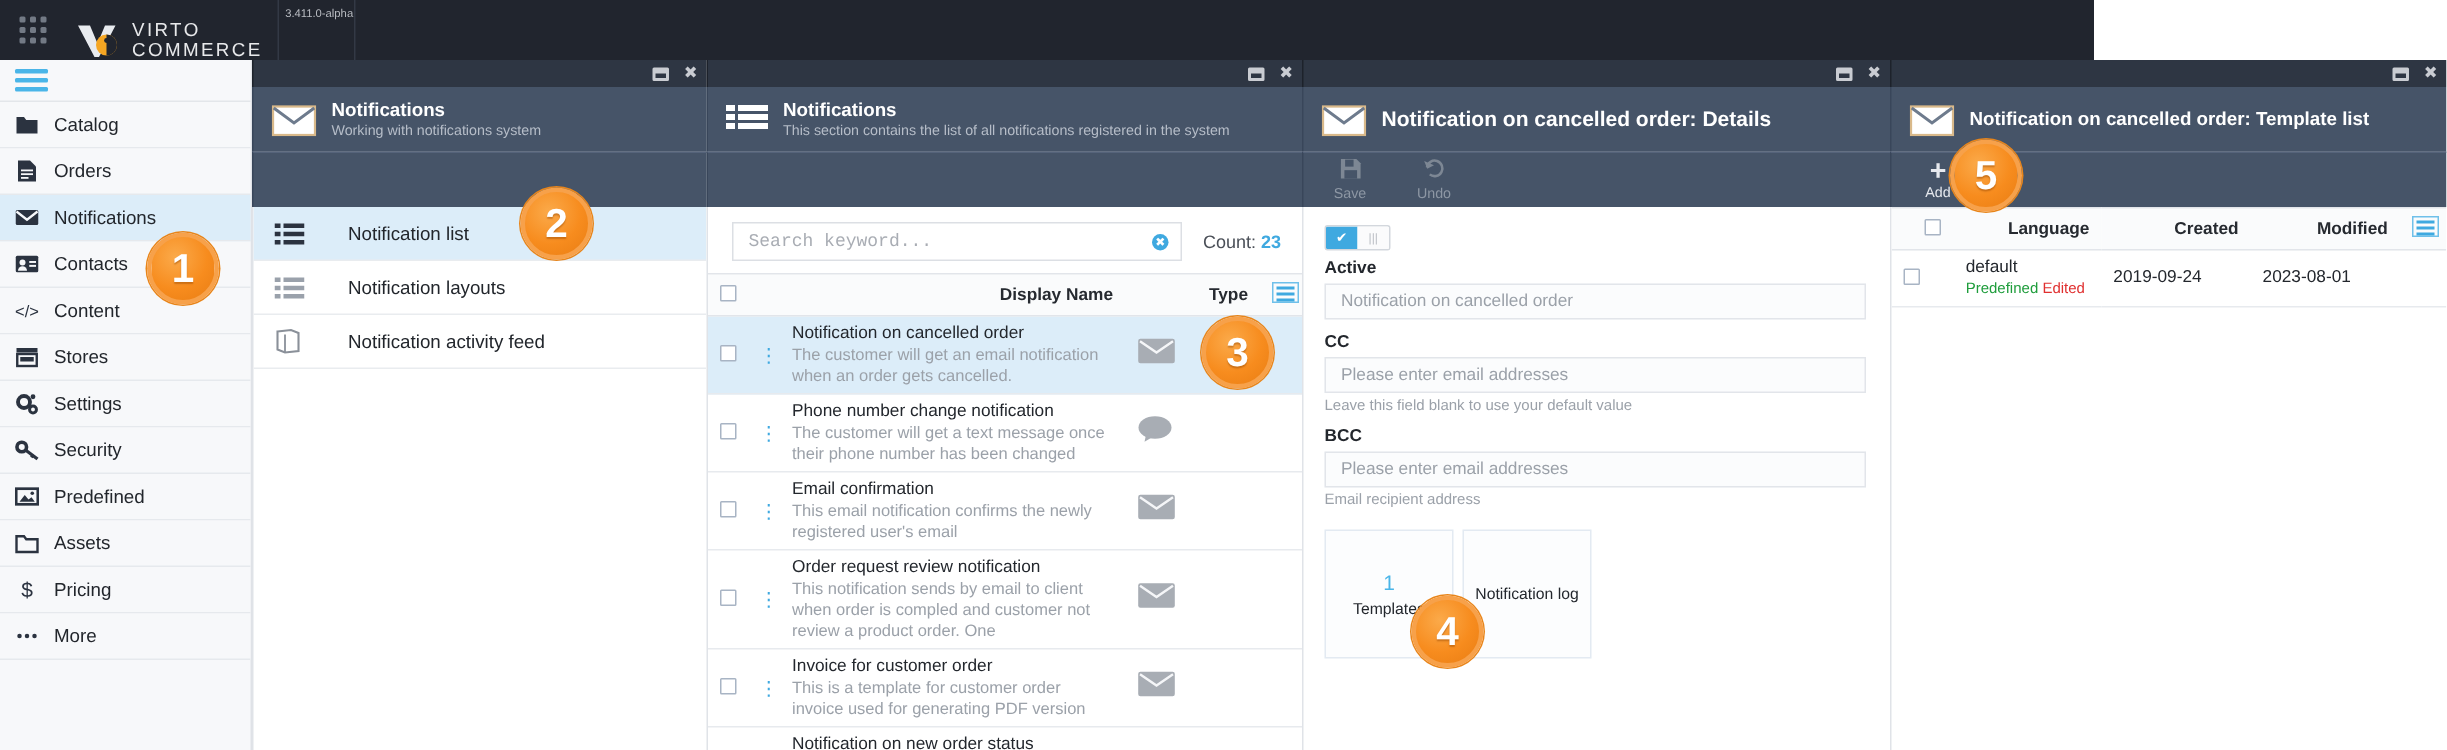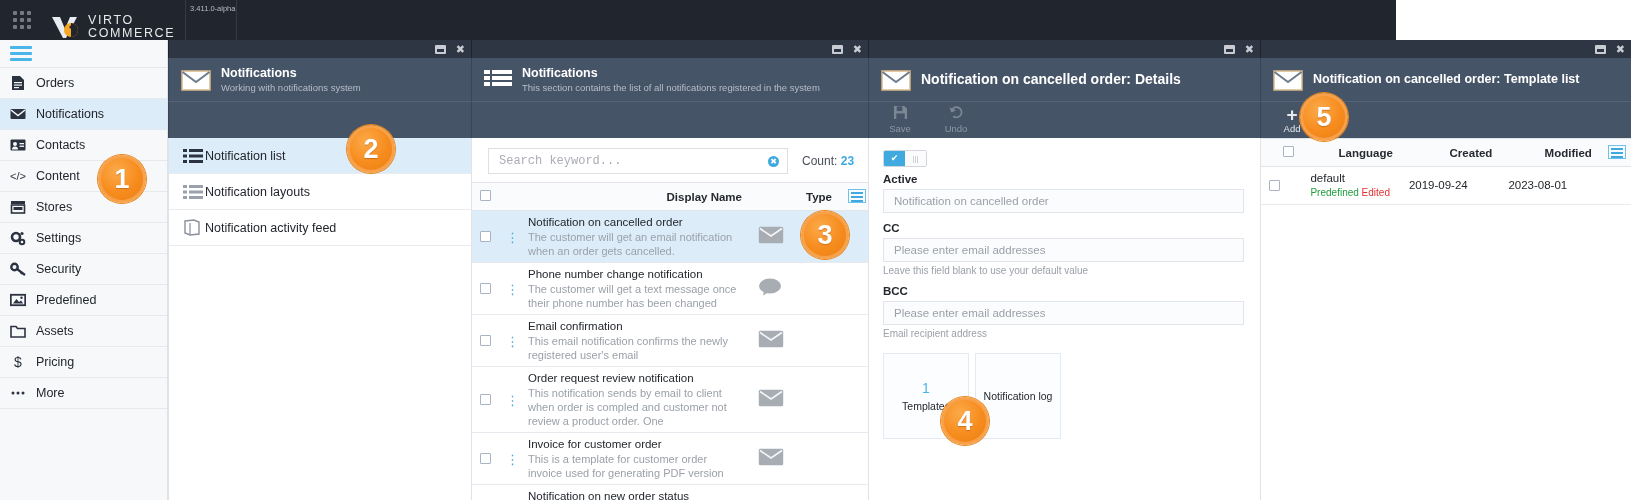--- a/index.html
+++ b/index.html
@@ -73,21 +73,21 @@
   }
   .tb-btn { width: 42px; text-align: center; cursor: pointer; }
   .tb-btn .tb-ico { color: #7d8794; font-size: 15px; line-height: 16px; display:block; }
   .tb-btn .tb-lbl { color: #8d97a4; font-size: 9.5px; line-height: 12px; display:block; }
   .tb-btn.enabled .tb-ico, .tb-btn.enabled .tb-lbl { color: #e6e9ee; }
   .blade-body { background: #ffffff; height: 362px; overflow: hidden; border-left: 1px solid #e0e3e8;}
 
   
   .menu-item {
     height: 36px; display: flex; align-items: center; padding-left: 14px;
-    border-bottom: 1px solid #e9ecef; font-size: 12.5px; color: #22262c; cursor: pointer; gap: 0;
+    border-bottom: 1px solid #e9ecef; font-size: 12.5px; color: #22262c; cursor: pointer; gap: 27px;
   }
   .menu-item.active { background: #dcedf9; }
 
   
   .search-row { display: flex; align-items: center; padding: 10px 12px 8px 16px; gap: 14px; }
   .search-box {
     flex: 1; height: 26px; border: 1px solid #dcdfe4; background: #fff;
     display: flex; align-items: center; padding: 0 8px 0 10px; max-width: 300px;
   }
   .search-box input {
@@ -187,20 +187,28 @@
 
   <div class="sidebar">
     <div class="sb-burger">
       <div class="burger-lines">
           <i></i>
           <i></i>
           <i></i>
         </div>
     </div>
     <div id="sidebar-items">
+        <div class="sb-item">
+          <span class="sb-ico">
+            <svg width="16" height="16" viewBox="0 0 16 16" fill="#2b3340">
+              <path d="M1 3 h5 l1.5 2 H15 v9 H1 Z"></path>
+            </svg>
+          </span>
+          <span class="sb-lbl">Catalog</span>
+        </div>
         <div class="sb-item">
           <span class="sb-ico">
             <svg width="16" height="16" viewBox="0 0 16 16" fill="#2b3340">
               <path d="M2 1 h8 l4 4 v10 H2 Z"></path>
               <rect x="4" y="7" width="8" height="1.2" fill="#f7f8fa"></rect>
               <rect x="4" y="9.5" width="8" height="1.2" fill="#f7f8fa"></rect>
               <rect x="4" y="12" width="5" height="1.2" fill="#f7f8fa"></rect>
             </svg>
           </span>
           <span class="sb-lbl">Orders</span>

